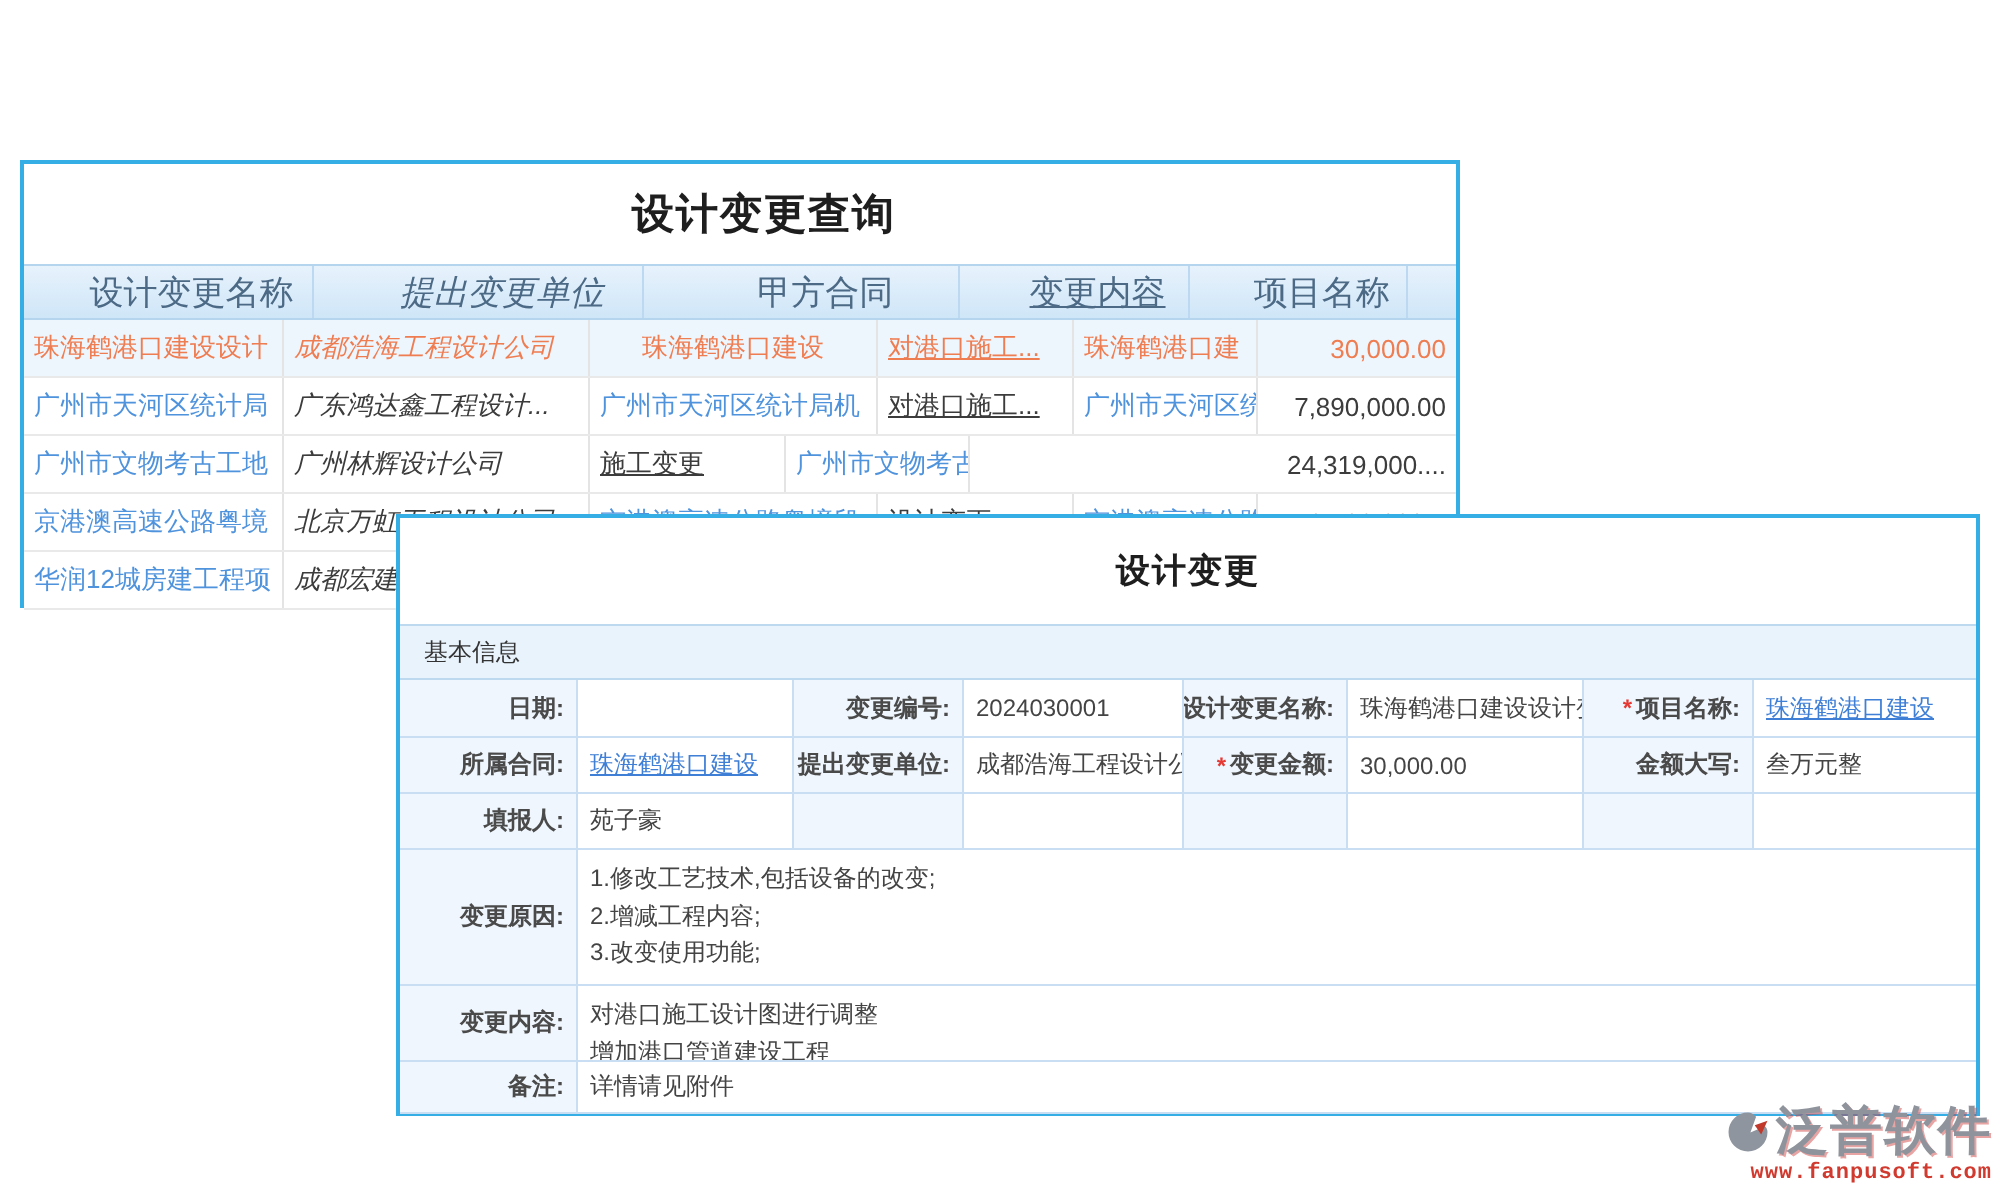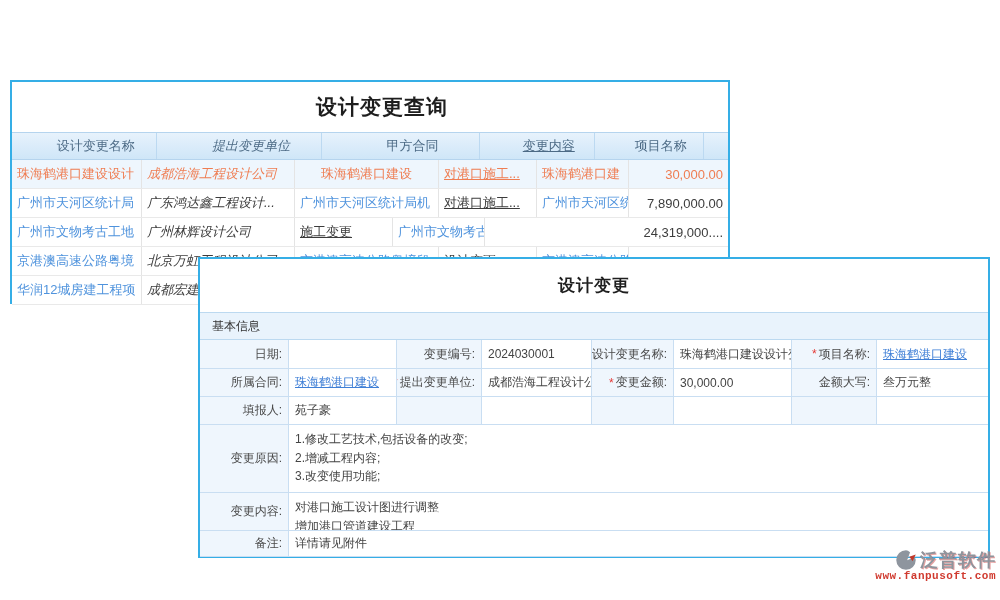--- a/index.html
+++ b/index.html
@@ -7,21 +7,21 @@
   #stage { position:relative; width:1000px; height:600px; background:#fff; }
 
   
   .back-panel{ position:absolute; left:10px; top:80px; width:720px; height:224px;
     border:2px solid #35aee6; background:#fff; z-index:1; }
   .bp-title{ height:50px; display:flex; align-items:center; justify-content:center;
     font-size:21px; font-weight:bold; color:#1e1e1e; letter-spacing:1px;padding-left:24px; }
   .bp-header{ display:flex; height:28px; background:linear-gradient(#e7f2fc,#cfe6f8);
     border-top:1px solid #b5d4ee; border-bottom:1px solid #b5d4ee; }
   .bp-header .hc{ display:flex; align-items:center; justify-content:center;
-    font-size:13px; color:#4c6a85; border-right:1px solid #bcd9f1; overflow:hidden; white-space:nowrap;margin-left:24px; }
+    font-size:17px; color:#4c6a85; border-right:1px solid #bcd9f1; overflow:hidden; white-space:nowrap;margin-left:24px; }
   .bp-header .hc:last-child{ border-right:none; }
   .bp-row{ display:flex; height:29px; background:#fff; border-bottom:1px solid #e9e9e9; }
   .bp-row.hl{ background:#eef6fd; }
   .bp-row .dc{ display:flex; align-items:center; font-size:13px; padding:0 5px;
     border-right:1px solid #e4e4e4; overflow:hidden; white-space:nowrap; }
   .bp-row .dc:last-child{ border-right:none; }
   .w1{width:130px;} .w2{width:153px;font-style:italic;} .w3{width:144px;} .w4{width:98px;text-decoration:underline;} .w5{width:92px;} .w6{flex:1;}
   .c-blue{ color:#4f93dd; }
   .c-dark{ color:#3c3c3c; }
   .c-center{ justify-content:center; }
@@ -32,34 +32,34 @@
   .dialog{ position:absolute; left:198px; top:257px; width:792px; height:301px;
     border:2px solid #35aee6; background:#fff; z-index:2; }
   .dlg-title{ height:53px; display:flex; align-items:center; justify-content:center;
     font-size:17px; font-weight:bold; color:#1e1e1e; letter-spacing:1px; }
   .dlg-section{ height:28px; background:#e9f3fc; border-top:1px solid #bcd9f0; border-bottom:1px solid #bcd9f0;
     display:flex; align-items:center; padding-left:12px; font-size:12px; color:#333; }
   .form{ display:grid; grid-template-columns:89px 108px 85px 110px 82px 118px 85px 1fr;
     grid-auto-rows:min-content; }
   .cell{ border-right:1px solid #c9def2; border-bottom:1px solid #c9def2;
     font-size:12px; color:#444; display:flex; align-items:center; overflow:hidden; }
-  .lbl{ background:#eff6fd; justify-content:flex-end; padding:0 6px 0 4px; color:#4a4a4a; white-space:nowrap; }
+  .lbl{ background:#eff6fd; justify-content:flex-end; padding:0 6px 0 4px; color:#4a4a4a; white-space:nowrap;font-weight:bold; }
   .val{ background:#fff; padding:0 6px; white-space:nowrap; }
   .r-sm{ height:29px; } .r-sm2{ height:28px; }
   .r-reason{ height:68px; } .r-content{ height:38px; } .r-note{ height:26px; }
   .star{ color:#e53935; margin-right:2px; font-size:12px; }
   .link{ color:#3f7fd6; text-decoration:underline; cursor:pointer; }
   .multiline{ white-space:pre-line; align-items:flex-start; padding-top:5px; line-height:1.55; }
   .span-val{ grid-column:2 / -1; }
   .last-col{ border-right:none; }
 
   
   .watermark{ position:absolute; right:4px; top:548px; width:140px; z-index:5; text-align:right; }
   .wm-top{ display:flex; align-items:center; justify-content:flex-end; gap:2px; }
-  .wm-brand{ font-size:18px; font-weight:bold; color:#8f949c; letter-spacing:1px;
+  .wm-brand{ font-size:26px; font-weight:bold; color:#8f949c; letter-spacing:1px;
     text-shadow:1px 1px 0 rgba(204,51,51,.45); white-space:nowrap; }
   .wm-url{ font-size:11px; font-weight:bold; color:#d03a2f; letter-spacing:.5px; margin-top:-2px;font-family:Liberation Mono, monospace; }
   .wm-logo{ width:24px; height:24px; flex:0 0 24px; }
 </style>
 </head>
 <body>
 
 <div id="stage">
 
   <div class="back-panel">

